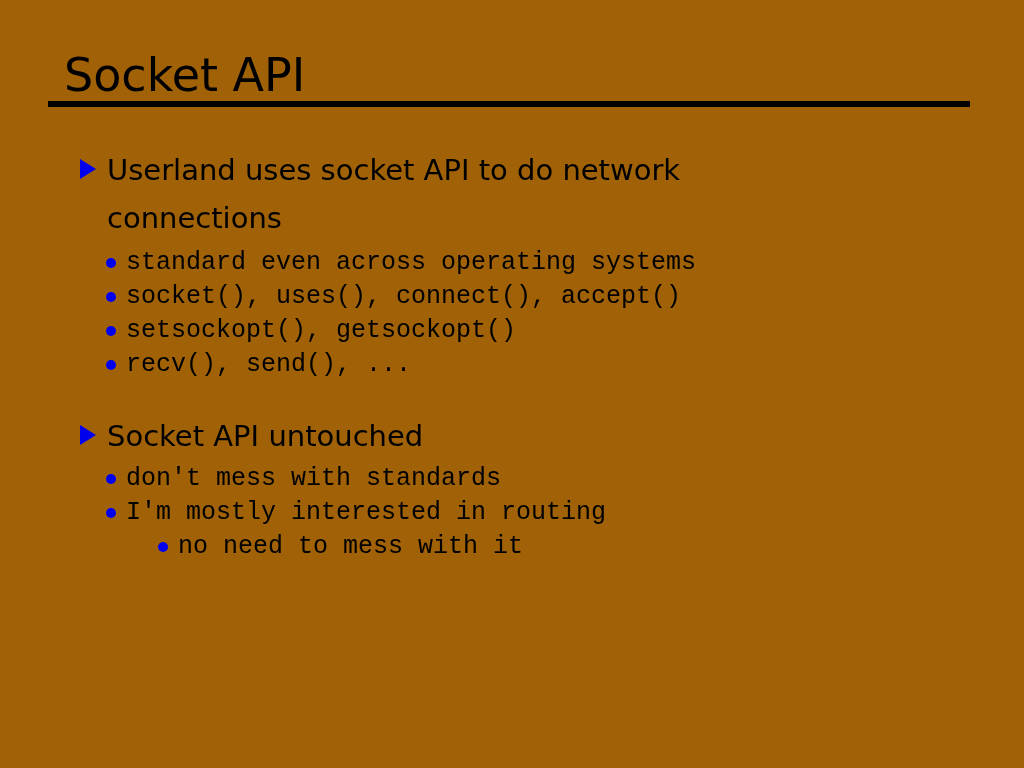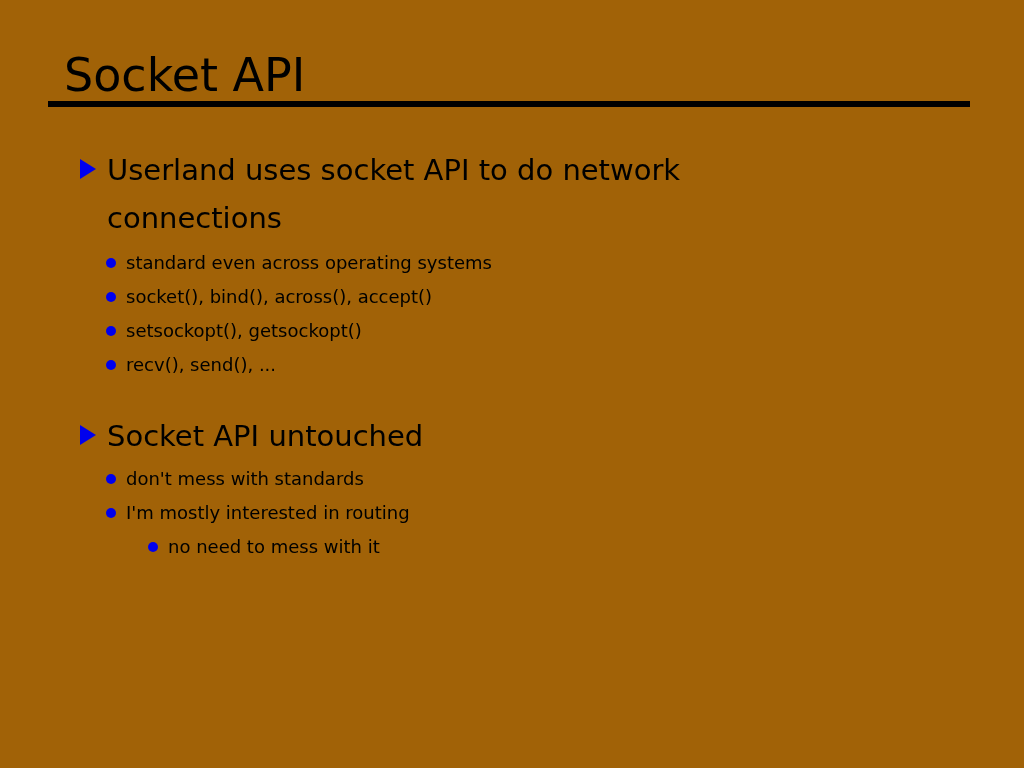--- a/index.html
+++ b/index.html
@@ -57,28 +57,29 @@
   .s1-heading { left: 80px; top: 146px; width: 690px; }
   .s2-heading { left: 80px; top: 412px; width: 690px; }
 
   .l2-list {
     position: absolute;
     display: flex;
     flex-direction: column;
   }
   .s1-list { left: 106px; top: 246px; }
   .s2-list { left: 106px; top: 462px; }
-  .l3-row-wrap { position: absolute; left: 148px; top: 530px; }
+  .l3-row-wrap { position: absolute; left: 158px; top: 530px; }
 
   .l2-row {
     display: flex;
     align-items: flex-start;
-    font-size: 18px;
+    font-size: 25px;
     line-height: 34px;
     white-space: nowrap;
+    font-family: Liberation Mono, monospace;
   }
   .dot {
     flex: none;
     width: 10px;
     height: 10px;
     border-radius: 50%;
     background: #0000ee;
     margin-top: 12px;
     margin-right: 10px;
   }
@@ -97,21 +98,21 @@
     <span>Userland uses socket API to do network connections</span>
   </div>
 
   <div class="l2-list s1-list">
     <div class="l2-row">
       <span class="dot"></span>
       <span>standard even across operating systems</span>
     </div>
     <div class="l2-row">
       <span class="dot"></span>
-      <span>socket(), bind(), across(), accept()</span>
+      <span>socket(), uses(), connect(), accept()</span>
     </div>
     <div class="l2-row">
       <span class="dot"></span>
       <span>setsockopt(), getsockopt()</span>
     </div>
     <div class="l2-row">
       <span class="dot"></span>
       <span>recv(), send(), ...</span>
     </div>
   </div>

